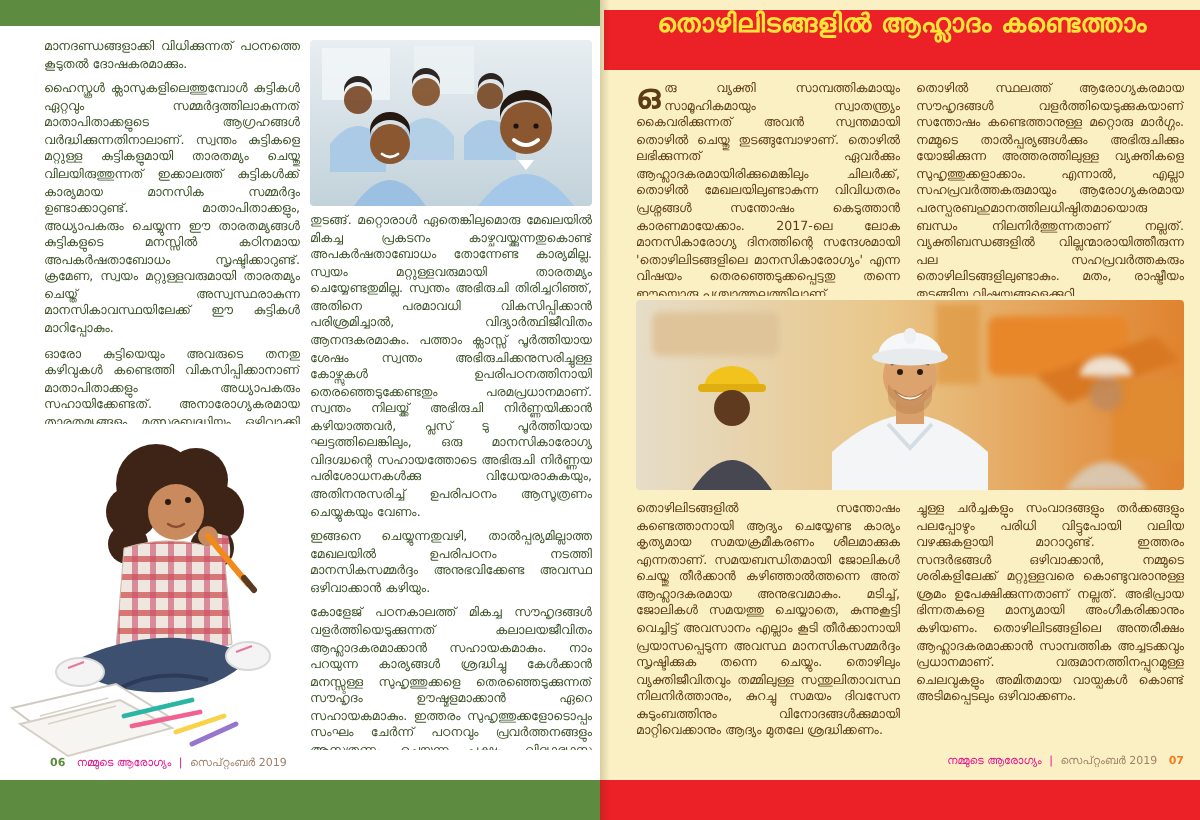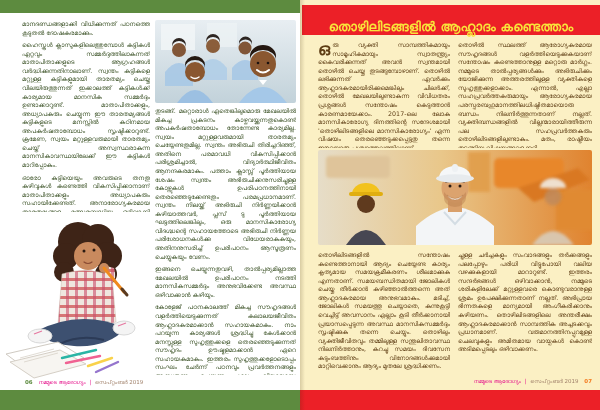--- a/index.html
+++ b/index.html
@@ -25,21 +25,21 @@
   .lp-footer{position:absolute;left:25px;top:379px;font-size:5.5px;white-space:nowrap;}
   .lp-footer .pageno{color:#5d8b3f;font-weight:bold;margin-right:4px;}
   .footer-name{color:#e5148c;}
   .footer-sep{color:#e5148c;margin:0 2px;}
   .footer-issue{color:#a0806a;}
   
   .right-page{position:absolute;left:300px;top:0;width:300px;height:410px;background:#fbf0c4;}
   .gutter{position:absolute;left:300px;top:0;width:5px;height:410px;
     background:linear-gradient(90deg,rgba(60,40,10,0.18),rgba(60,40,10,0));}
   .band-red-top{left:2px;top:5px;width:298px;height:30px;background:#ec2027;
-    display:flex;align-items:flex-end;justify-content:center;}
+    display:flex;align-items:flex-start;justify-content:center;}
   .rp-title{color:#f9e53a;font-size:13px;font-weight:bold;letter-spacing:0.2px;white-space:nowrap;}
   .band-red-bottom{left:0;top:390px;width:300px;height:20px;background:#ec2027;}
   .rp-col{position:absolute;overflow:hidden;text-align:justify;}
   .rp-col p{margin:0 0 4px 0;font-size:6.3px;line-height:1.36;color:#5d3c13;}
   .rp-col1-top{left:18px;top:41px;width:132px;height:107px;}
   .rp-col2-top{left:158px;top:41px;width:134px;height:107px;}
   .worker-photo{left:18px;top:150px;width:274px;height:95px;border-radius:2px;}
   .rp-col1-bottom{left:18px;top:251px;width:132px;height:132px;}
   .rp-col2-bottom{left:158px;top:251px;width:134px;height:126px;}
   .dropcap{float:left;font-size:17px;line-height:14px;font-weight:bold;color:#5d3c13;margin:1px 2px 0 0;}

